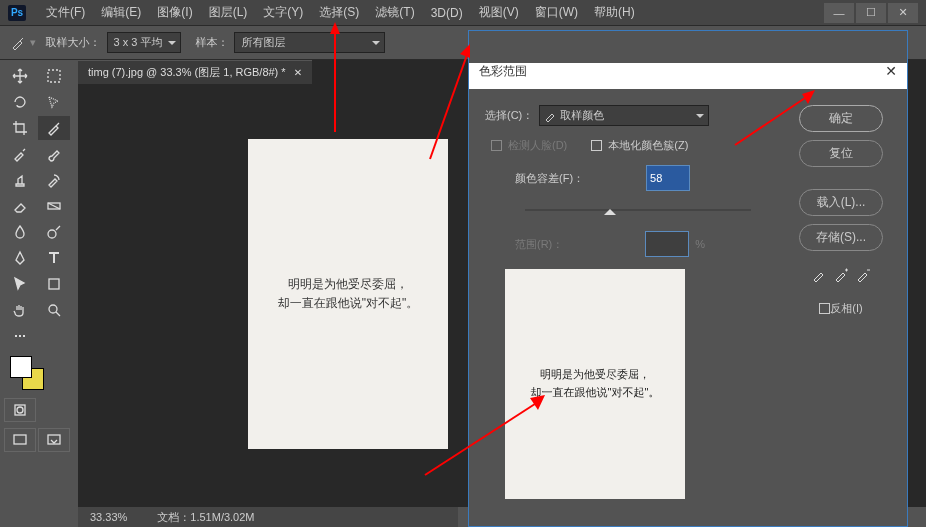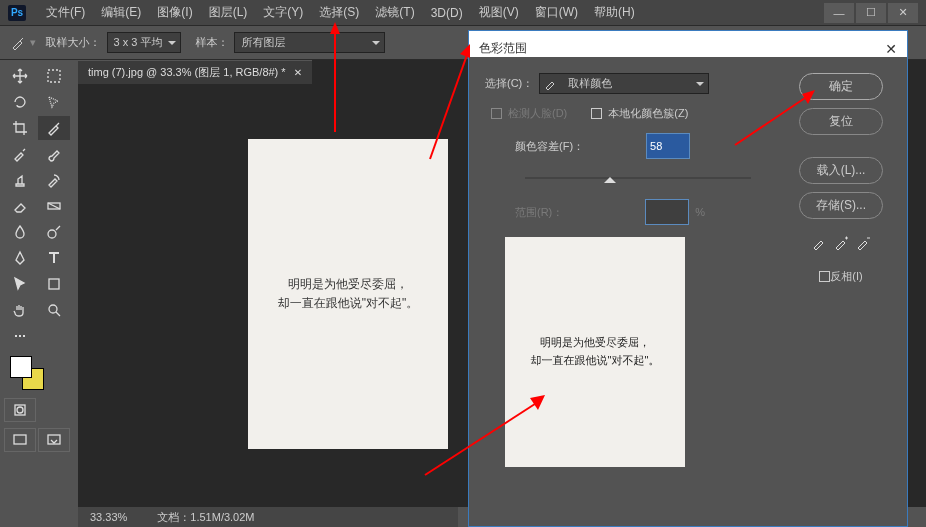--- a/index.html
+++ b/index.html
@@ -35,28 +35,28 @@
 .doc-tab { background: #3a3a3a; height: 24px; display: inline-flex; align-items: center; padding: 0 10px; font-size: 11px; color: #ddd; border-top: 1px solid #555; }
 .doc-tab .x { margin-left: 8px; font-size: 10px; }
 .canvas-wrap { position: absolute; top: 24px; left: 0; right: 0; bottom: 0; background: #282828; display: flex; align-items: flex-start; justify-content: flex-start; }
 .canvas { background: #f2f0ec; width: 200px; height: 310px; margin-left: 170px; margin-top: 55px; display: flex; align-items: center; justify-content: center; text-align: center; color: #333; font-size: 12px; line-height: 1.6; padding: 8px; font-family: "KaiTi", serif; }
 
 
 .statusbar { position: absolute; left: 78px; bottom: 0; height: 20px; background: #454545; display: flex; align-items: center; padding: 0 12px; gap: 30px; font-size: 11px; width: 380px; }
 
 
 .dialog { position: absolute; left: 468px; top: 30px; width: 440px; height: 497px; background: #535353; border: 1px solid #3a7bbf; }
-.dialog-title { background: #fff; color: #333; height: 26px; display: flex; align-items: flex-end; padding: 0 10px; justify-content: space-between; font-size: 12px; }
+.dialog-title { background: #fff; color: #333; height: 26px; display: flex; align-items: flex-start; padding: 0 10px; justify-content: space-between; font-size: 12px; margin-top: 32px; }
 .dialog-title .x { cursor: default; font-size: 14px; }
 .dialog-body { padding: 16px; display: flex; }
 .dlg-left { flex: 1; }
 .dlg-right { width: 100px; display: flex; flex-direction: column; gap: 8px; align-items: center; }
 .row { display: flex; align-items: center; margin-bottom: 12px; gap: 6px; }
 .row label { font-size: 11px; }
-.dlg-combo { background: #3f3f3f; border: 1px solid #222; padding: 2px 4px; width: 170px; display: flex; align-items: center; gap: 12px; position: relative; font-size: 11px; }
+.dlg-combo { background: #3f3f3f; border: 1px solid #222; padding: 2px 4px; width: 170px; display: flex; align-items: center; gap: 4px; position: relative; font-size: 11px; }
 .dlg-combo::after { content: ""; position: absolute; right: 4px; top: 50%; border: 4px solid transparent; border-top-color: #ccc; transform: translateY(-25%); }
 .chk { width: 11px; height: 11px; border: 1px solid #888; display: inline-block; }
 .disabled { color: #7a7a7a; }
 .numinput { background: #3f3f3f; border: 1px solid #5b8bbf; width: 44px; padding: 6px 3px; color: #ddd; font-size: 11px; text-align: left; }
 .numinput.sel { background: #2a5a9f; color: #fff; }
 .slider { position: relative; height: 14px; margin: 4px 40px 14px 40px; }
 .slider-track { position: absolute; top: 6px; left: 0; right: 0; height: 2px; background: #444; }
 .slider-thumb { position: absolute; top: 0; left: 35%; width: 0; height: 0; border: 6px solid transparent; border-bottom-color: #ddd; }
 .preview { background: #f2f0ec; width: 180px; height: 230px; margin: 8px auto 0 20px; display: flex; align-items: center; justify-content: center; text-align: center; color: #222; font-size: 11px; line-height: 1.6; padding: 8px; font-family: "KaiTi", serif; }
 .btn { background: #535353; border: 1px solid #888; border-radius: 14px; padding: 4px 0; width: 84px; text-align: center; font-size: 12px; cursor: default; }

